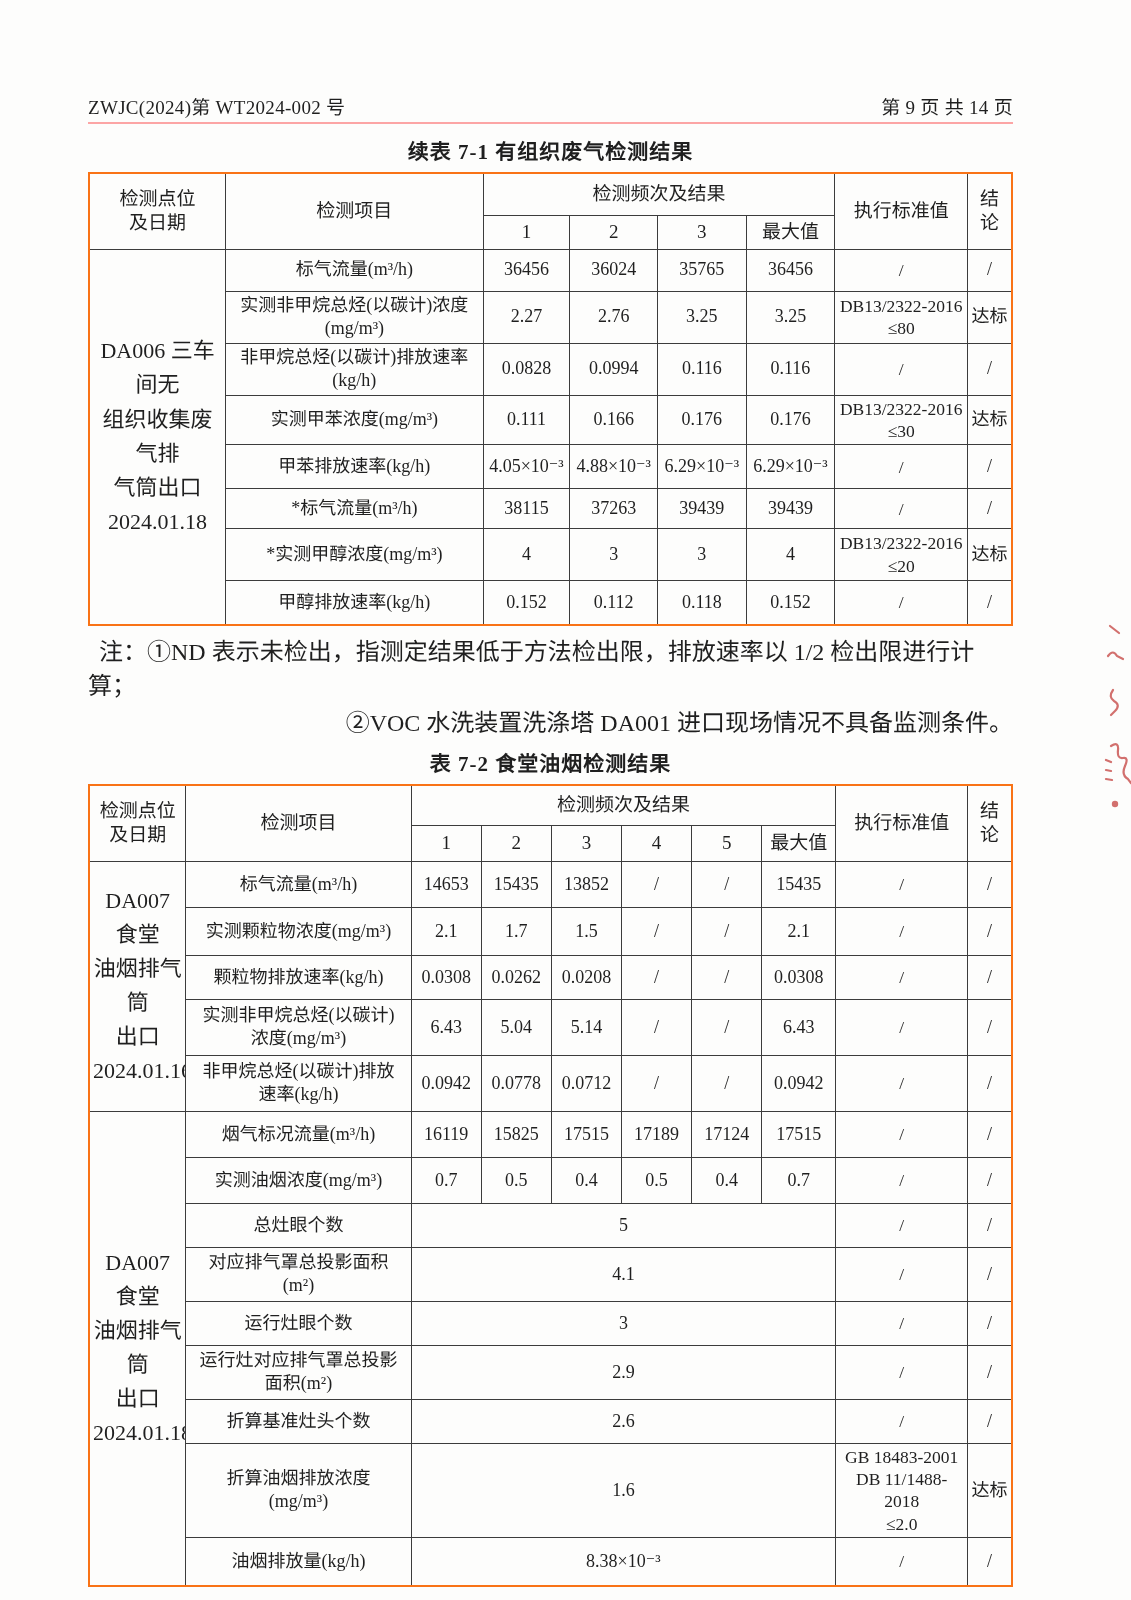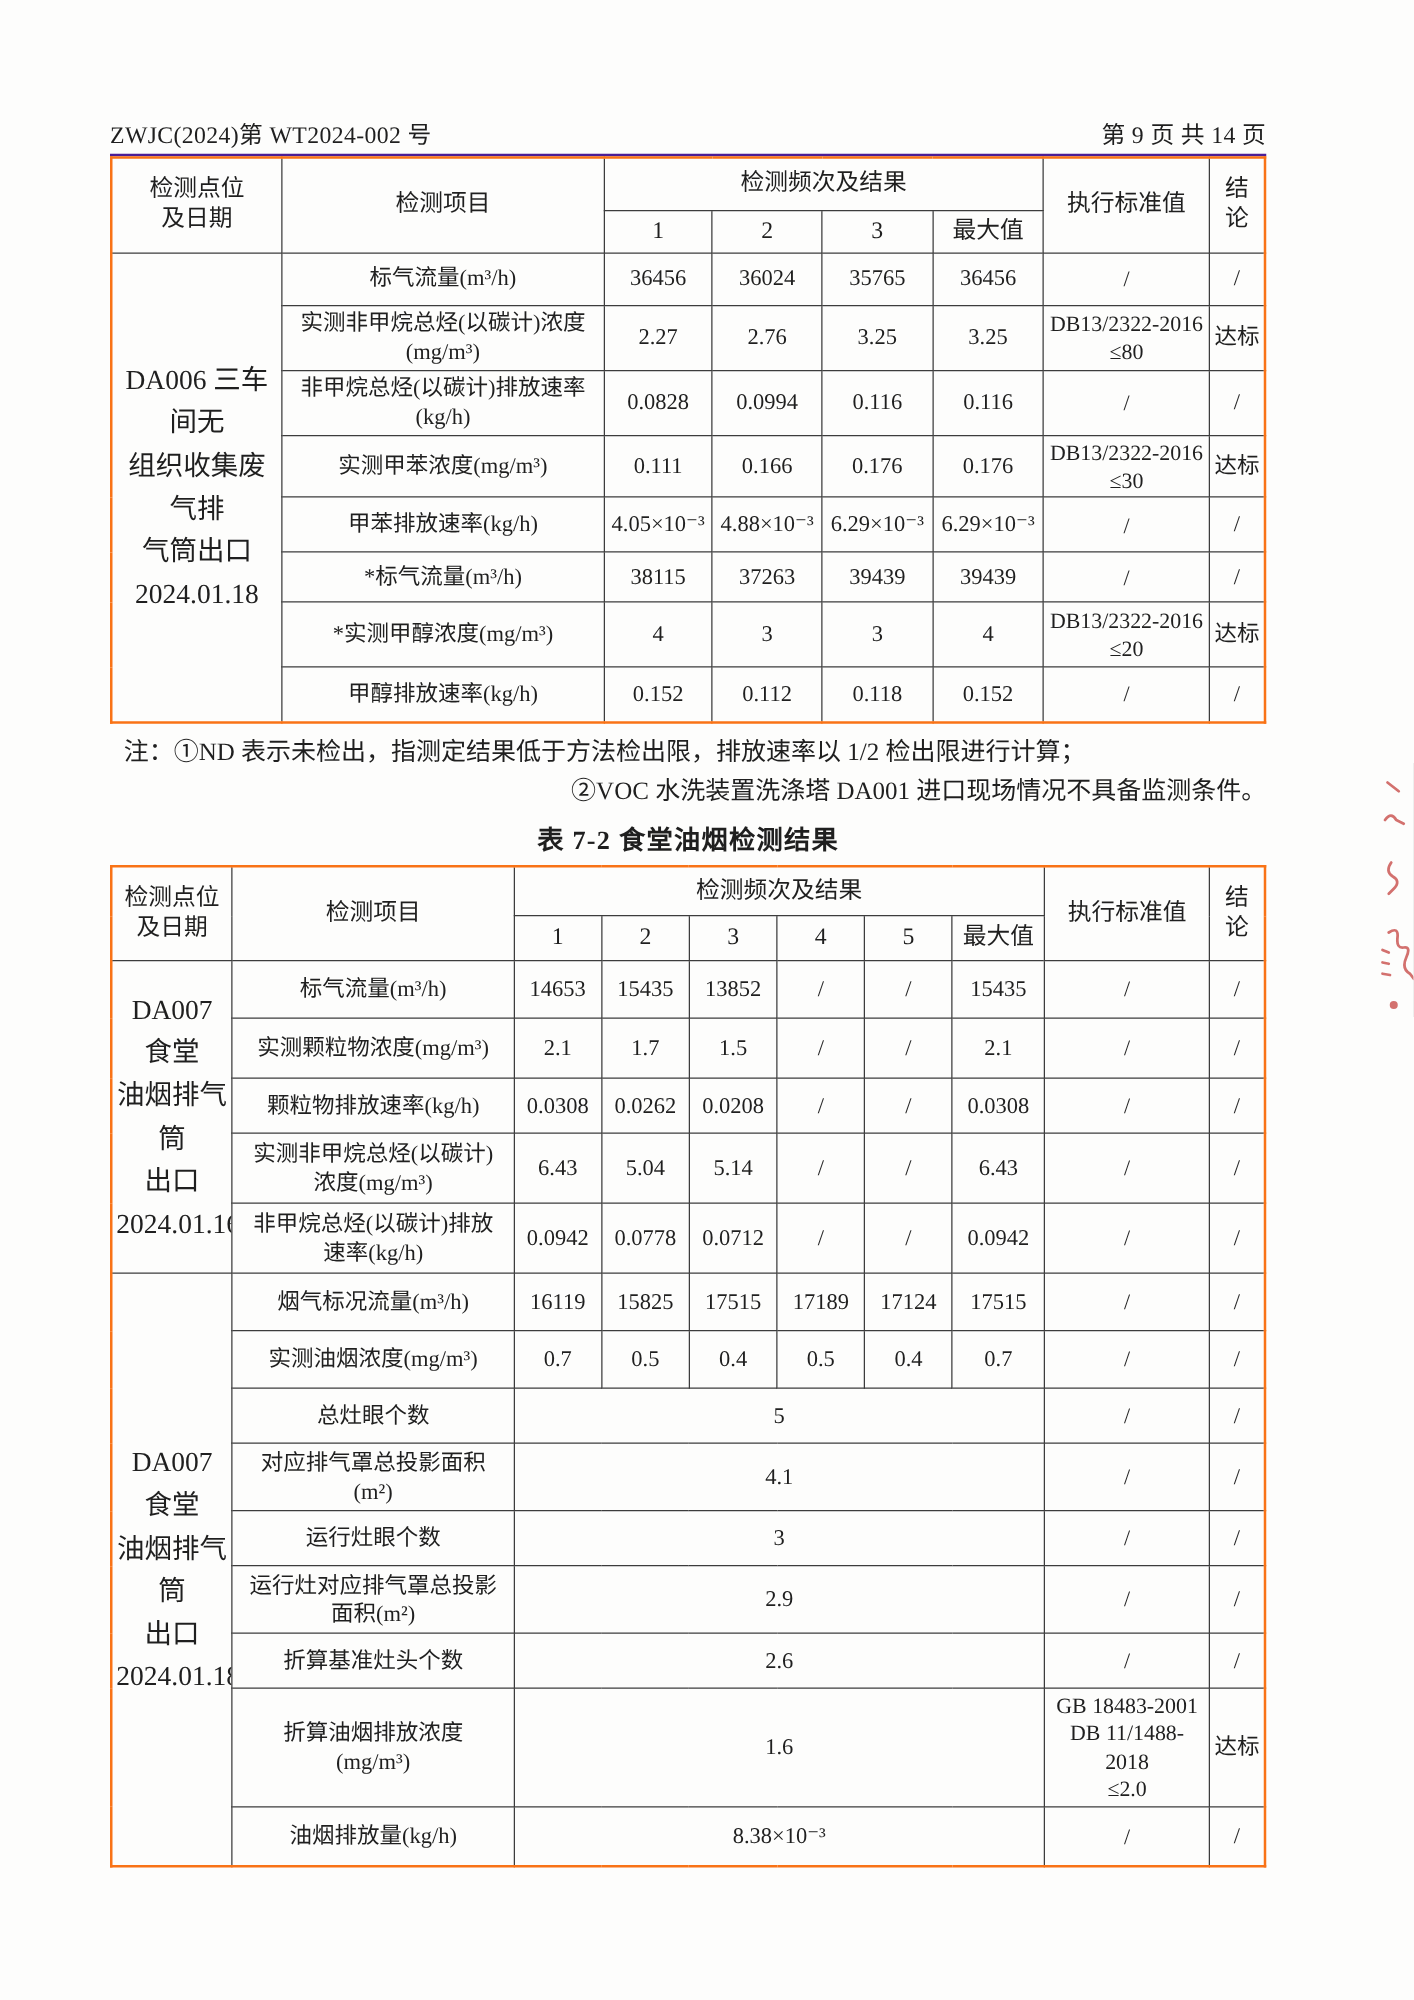--- a/index.html
+++ b/index.html
@@ -9,21 +9,21 @@
     margin:0 auto;
     background:#fdfdfc;
     color:#1f1f1f;
     font-family:"Liberation Serif","DejaVu Serif",serif;
     overflow:hidden;
     box-sizing:border-box;
     padding:92px 118px 0 88px;
   }
   .doc-header{
     display:flex;justify-content:space-between;align-items:flex-end;
-    border-bottom:2px solid #4c1d95;
+    border-bottom:2px solid #fca5a5;
     padding-bottom:3px;
     font-size:19px;
     letter-spacing:.3px;
   }
   .table-title{
     text-align:center;
     font-weight:700;
     font-size:21px;
     margin:11px 0 7px 0;
     letter-spacing:1px;
@@ -43,21 +43,21 @@
     font-weight:400;
     overflow:hidden;
     line-height:1.28;
   }
   .mtable th{font-size:19px;}
   .mtable td{font-size:18px;}
   td.point{font-size:22px;line-height:1.55;}
   td.item{font-size:18px;}
   td.std{font-size:17.5px;}
   .notes{
-    font-size:20px;
+    font-size:24px;
     line-height:1.42;
     margin-top:9px;
   }
   .notes p{margin:3px 0;}
   .notes p.first{text-indent:11px;}
   .notes p.cont{text-indent:57px;text-align:right;}
   .stamp{
     position:absolute;
     left:1098px;top:618px;
     width:33px;height:210px;
@@ -67,20 +67,21 @@
 </head>
 <body>
 
 <div class="page">
 
   <div class="doc-header">
     <span>ZWJC(2024)第 WT2024-002 号</span>
     <span>第 9 页 共 14 页</span>
   </div>
 
+  <div class="table-title">续表 7-1 有组织废气检测结果</div>
 
   <table class="mtable">
     <colgroup>
       <col style="width:14.8%">
         <col style="width:27.9%">
       <col style="width:9.4%">
         <col style="width:9.5%">
         <col style="width:9.6%">
         <col style="width:9.6%">
       <col style="width:14.4%">

